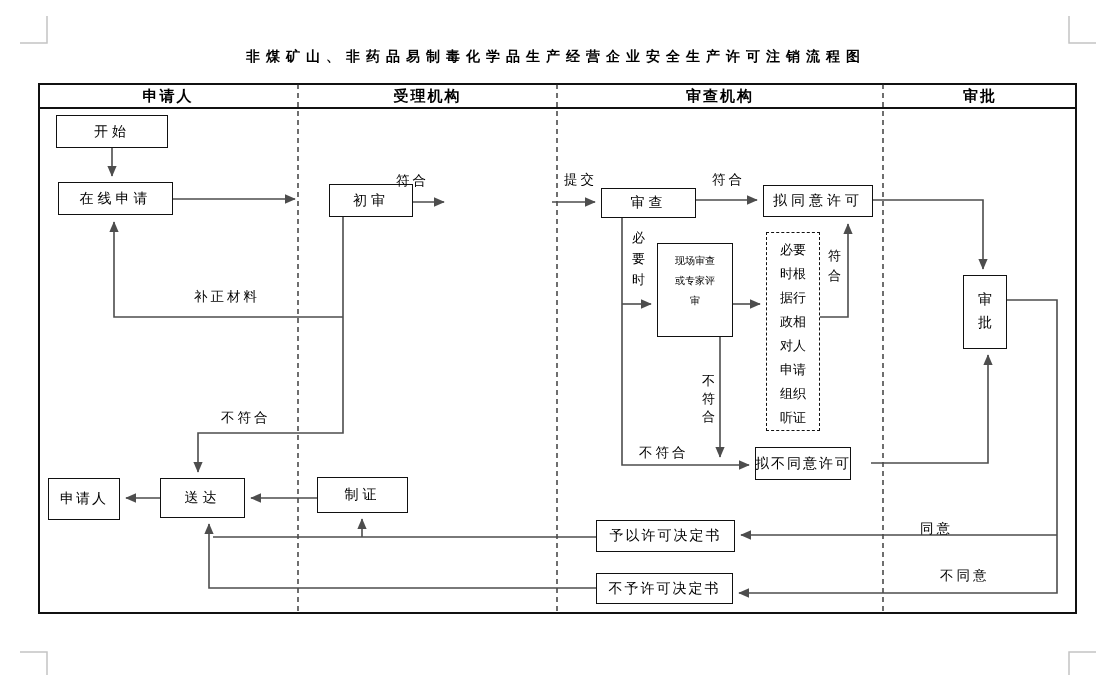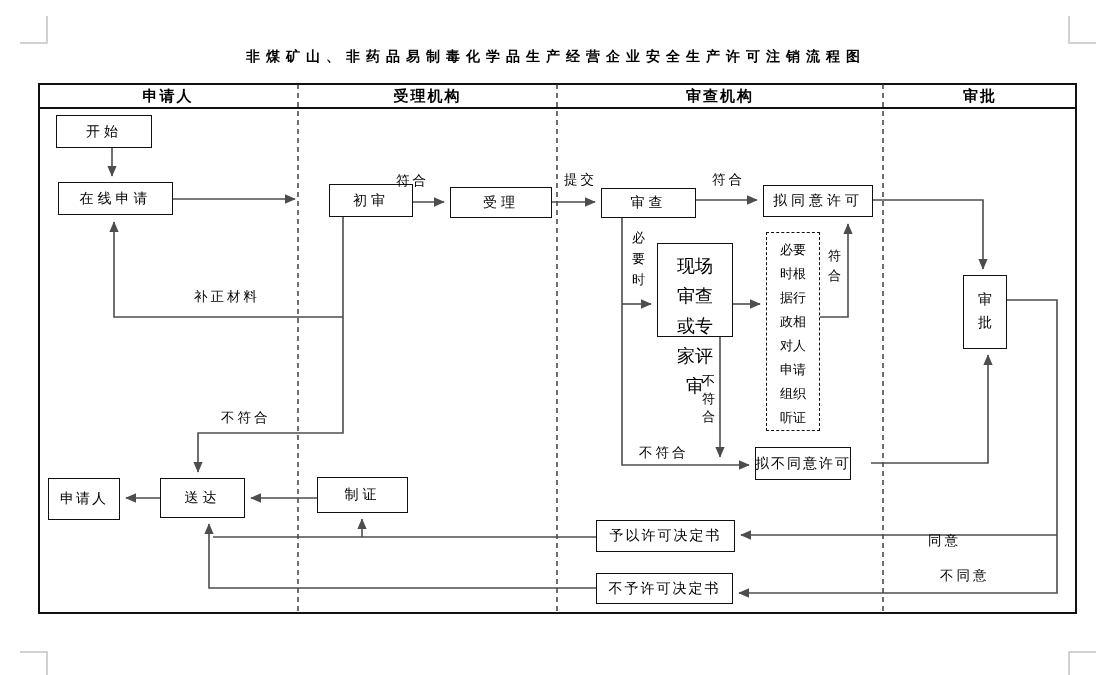--- a/index.html
+++ b/index.html
@@ -16,21 +16,21 @@
   .lane-label{
     position:absolute;top:87px;height:18px;line-height:18px;text-align:center;
     font-weight:bold;font-size:15px;letter-spacing:2px;
   }
   .node{
     position:absolute;box-sizing:border-box;background:#fff;
     border:1.6px solid #111;display:flex;align-items:center;justify-content:center;
     font-size:14px;letter-spacing:4px;text-align:center;white-space:nowrap;
   }
   .node.wrap{white-space:normal;letter-spacing:0;display:block;}
-  .site-review{padding:7px 14px;line-height:30px;font-size:18px;text-align:center;}
+  .site-review{padding:7px 14px;line-height:20px;font-size:10px;text-align:center;}
   .hearing{
     border:1.6px dashed #111;padding:5px 11px;line-height:24px;
     font-size:13px;text-align:center;
   }
   .approval{padding:12px 12px;line-height:23px;font-size:14px;text-align:center;}
   .elabel{
     position:absolute;font-size:13.5px;letter-spacing:3px;white-space:nowrap;
     background:transparent;
   }
   .vlabel{
@@ -92,42 +92,41 @@
     </g>
   </svg>
 
   <div class="title">非煤矿山、非药品易制毒化学品生产经营企业安全生产许可注销流程图</div>
 
   <div class="lane-label" style="left:38px;width:260px;">申请人</div>
   <div class="lane-label" style="left:298px;width:259px;">受理机构</div>
   <div class="lane-label" style="left:557px;width:326px;">审查机构</div>
   <div class="lane-label" style="left:883px;width:194px;">审批</div>
 
-  <div class="node" style="left:56px;top:115px;width:96px;height:33px;">开始</div>
+  <div class="node" style="left:56px;top:115px;width:112px;height:33px;">开始</div>
   <div class="node" style="left:58px;top:182px;width:115px;height:33px;">在线申请</div>
   <div class="node" style="left:301px;top:184px;width:84px;height:33px;margin-left:28px;">初审</div>
-  <div class="node" style="left:450px;top:187px;width:102px;height:31px;">受理</div>
   <div class="node" style="left:601px;top:188px;width:95px;height:30px;">审查</div>
   <div class="node wrap site-review" style="left:657px;top:243px;width:76px;height:94px;">现场审查或专家评审</div>
   <div class="node" style="left:763px;top:185px;width:110px;height:32px;">拟同意许可</div>
   <div class="node wrap hearing" style="left:766px;top:232px;width:54px;height:199px;">必要时根据行政相对人申请组织听证</div>
   <div class="node" style="left:755px;top:447px;width:96px;height:33px;letter-spacing:2px;">拟不同意许可</div>
   <div class="node wrap approval" style="left:963px;top:275px;width:44px;height:74px;">审批</div>
   <div class="node" style="left:48px;top:478px;width:72px;height:42px;letter-spacing:2px;">申请人</div>
   <div class="node" style="left:160px;top:478px;width:85px;height:40px;">送达</div>
   <div class="node" style="left:317px;top:477px;width:91px;height:36px;">制证</div>
   <div class="node" style="left:596px;top:520px;width:139px;height:32px;letter-spacing:2px;">予以许可决定书</div>
   <div class="node" style="left:596px;top:573px;width:137px;height:31px;letter-spacing:2px;">不予许可决定书</div>
 
   <div class="elabel" style="left:396px;top:172px;">符合</div>
   <div class="elabel" style="left:564px;top:171px;">提交</div>
   <div class="elabel" style="left:712px;top:171px;">符合</div>
   <div class="elabel" style="left:194px;top:288px;">补正材料</div>
   <div class="elabel" style="left:221px;top:409px;">不符合</div>
   <div class="elabel" style="left:639px;top:444px;">不符合</div>
-  <div class="elabel" style="left:920px;top:532px;margin-left:8px;">同意</div>
+  <div class="elabel" style="left:920px;top:520px;">同意</div>
   <div class="elabel" style="left:940px;top:567px;">不同意</div>
 
   <div class="vlabel" style="left:631px;top:227px;line-height:21px;">必要时</div>
   <div class="vlabel" style="left:701px;top:372px;line-height:18px;">不符合</div>
   <div class="vlabel" style="left:827px;top:246px;line-height:20px;">符合</div>
 
 </div>
 
 </body></html>

